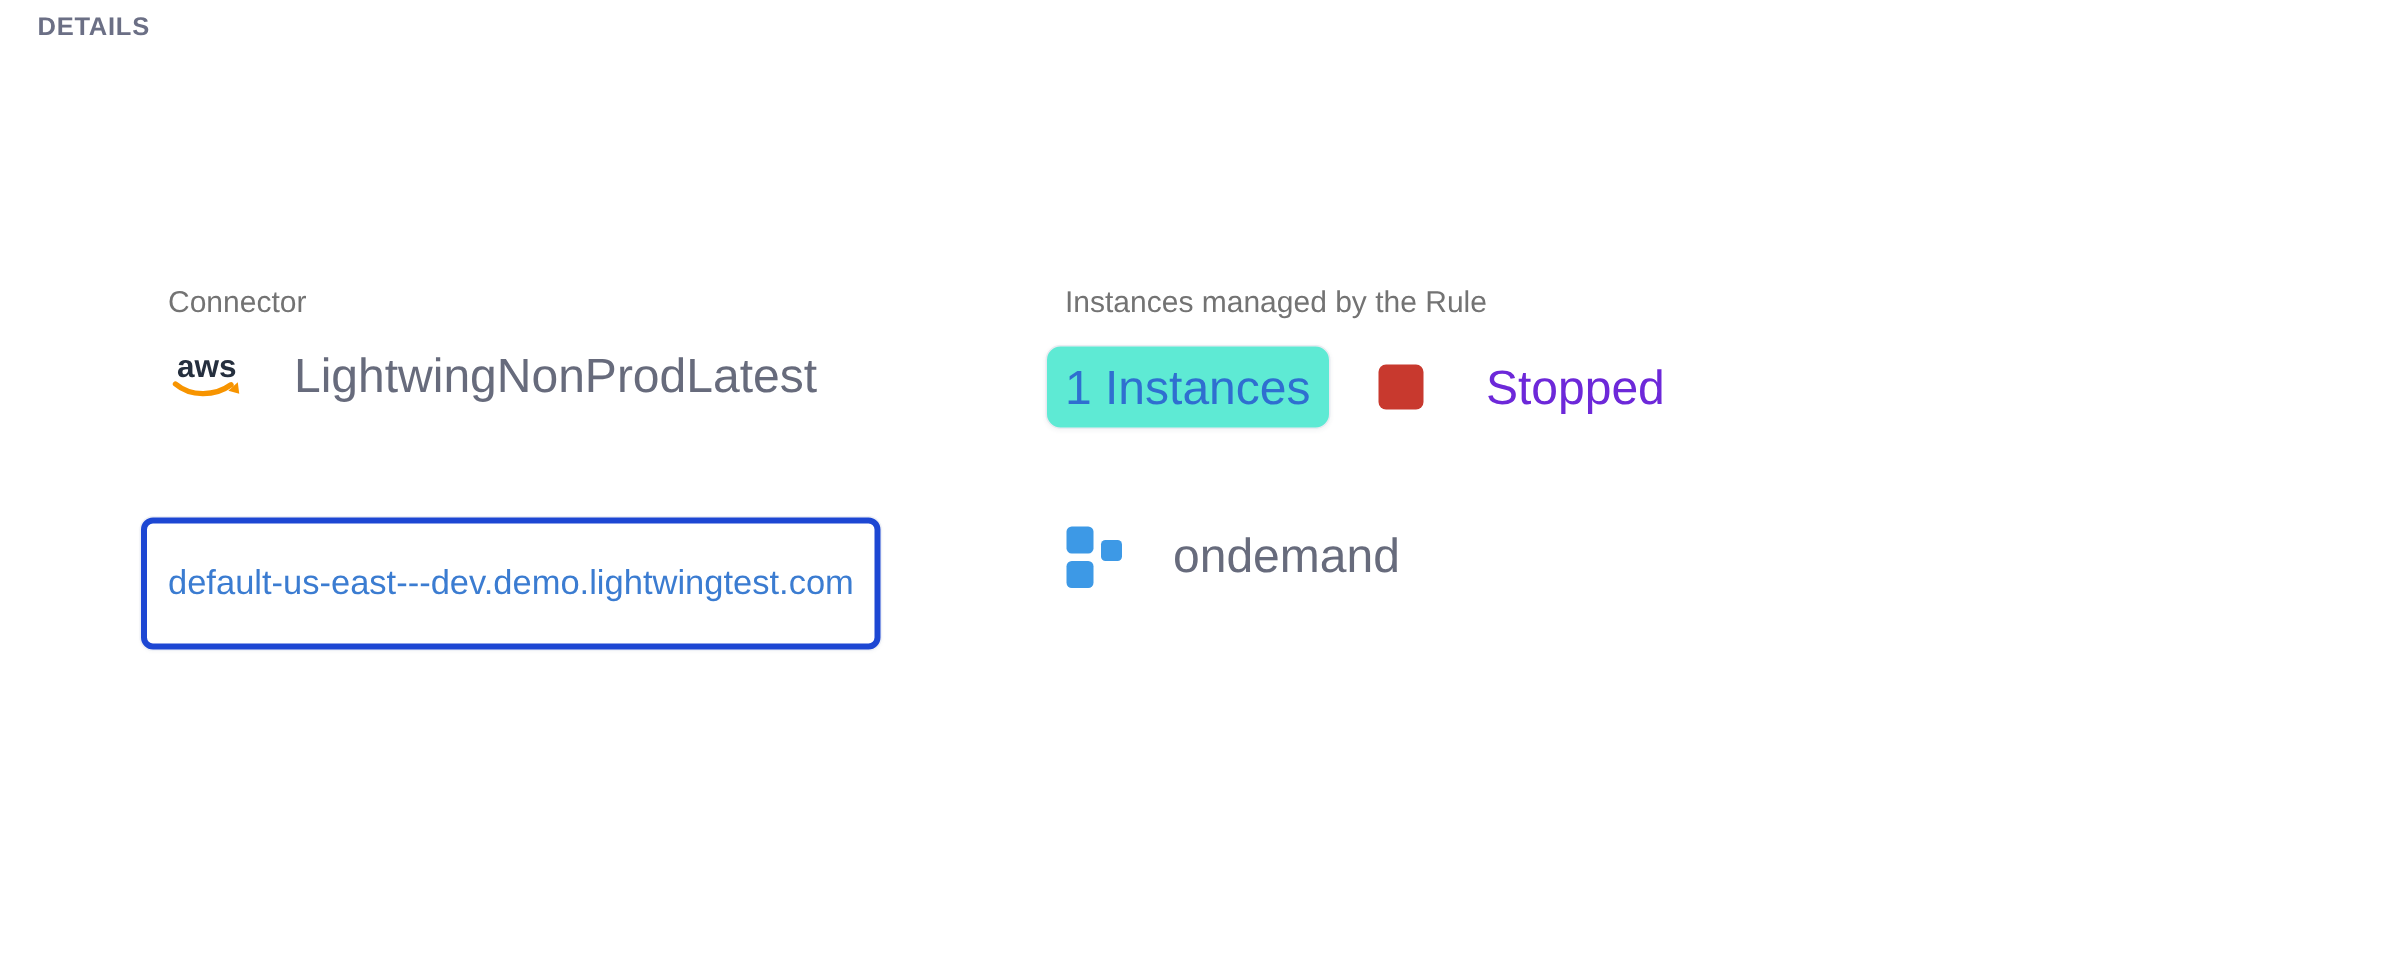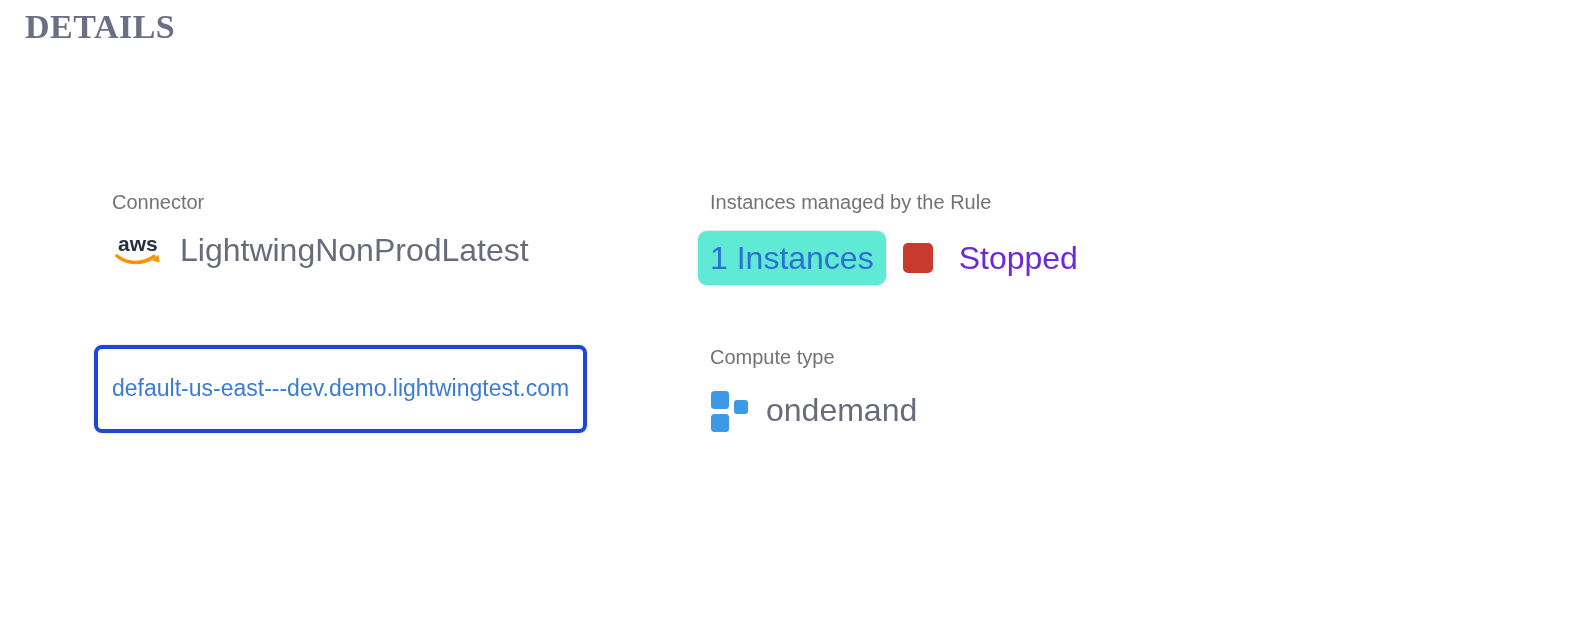--- a/index.html
+++ b/index.html
@@ -7,44 +7,43 @@
   body {
     width: 1596px; height: 642px;
     background: #ffffff;
     font-family: "Liberation Sans", sans-serif;
     position: relative;
     overflow: hidden;
   }
   .details-title {
     position: absolute;
     left: 25px; top: 8px;
-    font-size: 34px;
+    font-size: 17px;
     font-weight: 600;
     letter-spacing: 0.5px;
     color: #6b6f85;
-    font-family: Liberation Serif, serif;
   }
   .grid {
     position: absolute;
     left: 112px; top: 190px;
     display: grid;
     grid-template-columns: 598px auto;
     grid-auto-rows: 155px;
   }
   .cell { align-self: start; }
   .label {
     font-size: 20px;
     color: #737373;
     margin-bottom: 16px;
     line-height: 1.2;
   }
   .value-row {
     display: flex;
     align-items: center;
-    gap: 14px;
+    gap: 30px;
     font-size: 32px;
     color: #676b7c;
     line-height: 1.2;
   }
   .icon { display: inline-flex; align-items: center; justify-content: center; flex: 0 0 auto; }
   
   .instances-pill {
     display: inline-block;
     background: #5eead4;
     border: 1px solid #e9ebf1;
@@ -116,21 +115,20 @@
   </div>
 
 
   <div class="cell">
     <div class="value-row">
       <a class="domain-box">default-us-east---dev.demo.lightwingtest.com</a>
     </div>
   </div>
 
   <div class="cell">
-    <div class="label">Compute type</div>
     <div class="value-row">
       <span class="icon">
         <svg width="42" height="50" viewBox="0 0 42 50" aria-hidden="true">
           <rect x="1" y="6" width="18" height="18" rx="3.5" fill="#3d99e6"></rect>
           <rect x="24" y="15" width="14" height="14" rx="3" fill="#3d99e6"></rect>
           <rect x="1" y="29" width="18" height="18" rx="3.5" fill="#3d99e6"></rect>
         </svg>
       </span>
       <span>ondemand</span>
     </div>

